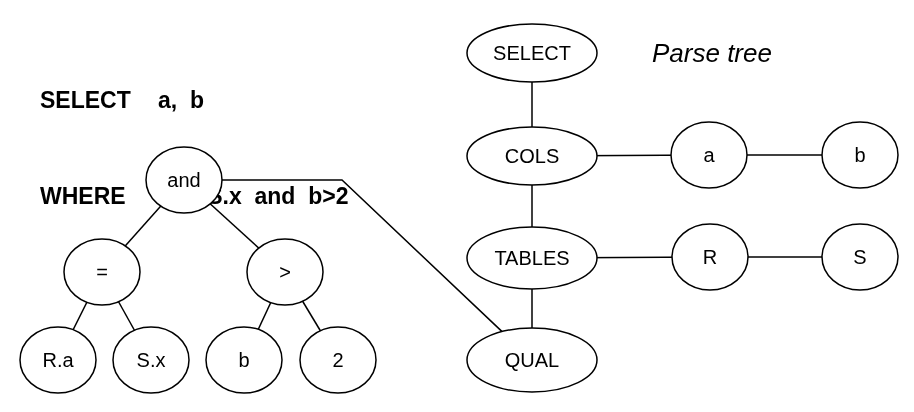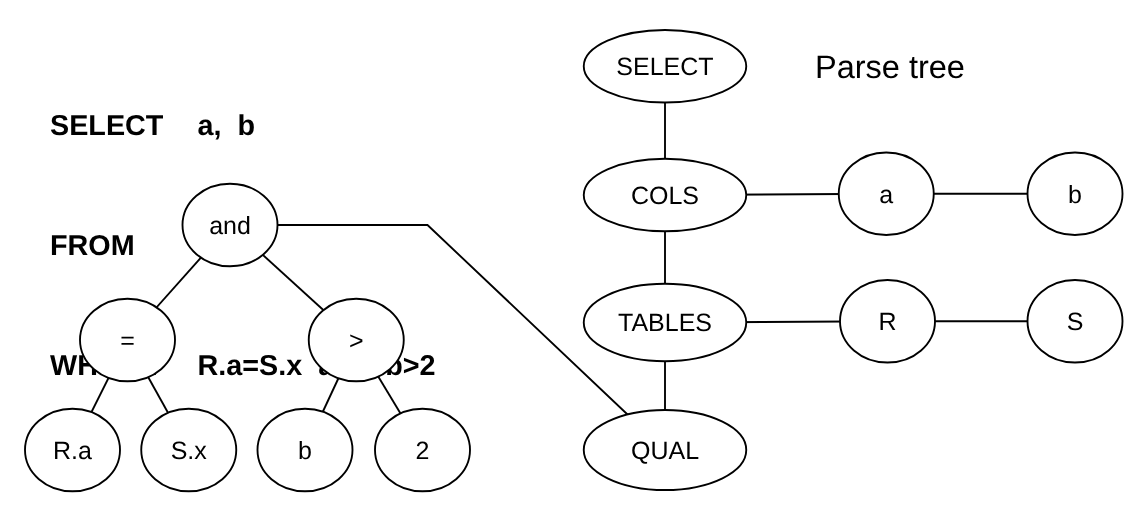--- a/index.html
+++ b/index.html
@@ -29,20 +29,21 @@
     display: flex;
   }
   .sql-kw {
     width: 118px;
     flex: 0 0 118px;
   }
   .caption {
     position: absolute;
     left: 652px;
     top: 38px;
+    font-style: italic;
     font-size: 26px;
     line-height: 30px;
   }
   .diagram-svg {
     position: absolute;
     left: 0;
     top: 0;
   }
   .edge {
     stroke: #000000;
@@ -63,24 +64,20 @@
 </style>
 </head>
 <body>
 
 <div class="stage">
 
   <div class="sql">
     <div class="sql-line">
       <span class="sql-kw">SELECT</span>
       <span class="sql-args">a,  b</span>
-    </div>
-    <div class="sql-line">
-      <span class="sql-kw">FROM</span>
-      <span class="sql-args">R, S</span>
     </div>
     <div class="sql-line">
       <span class="sql-kw">WHERE</span>
       <span class="sql-args">R.a=S.x  and  b&gt;2</span>
     </div>
   </div>
 
   <div class="caption">Parse tree</div>
 
   <svg class="diagram-svg" width="914" height="412" viewBox="0 0 914 412">

